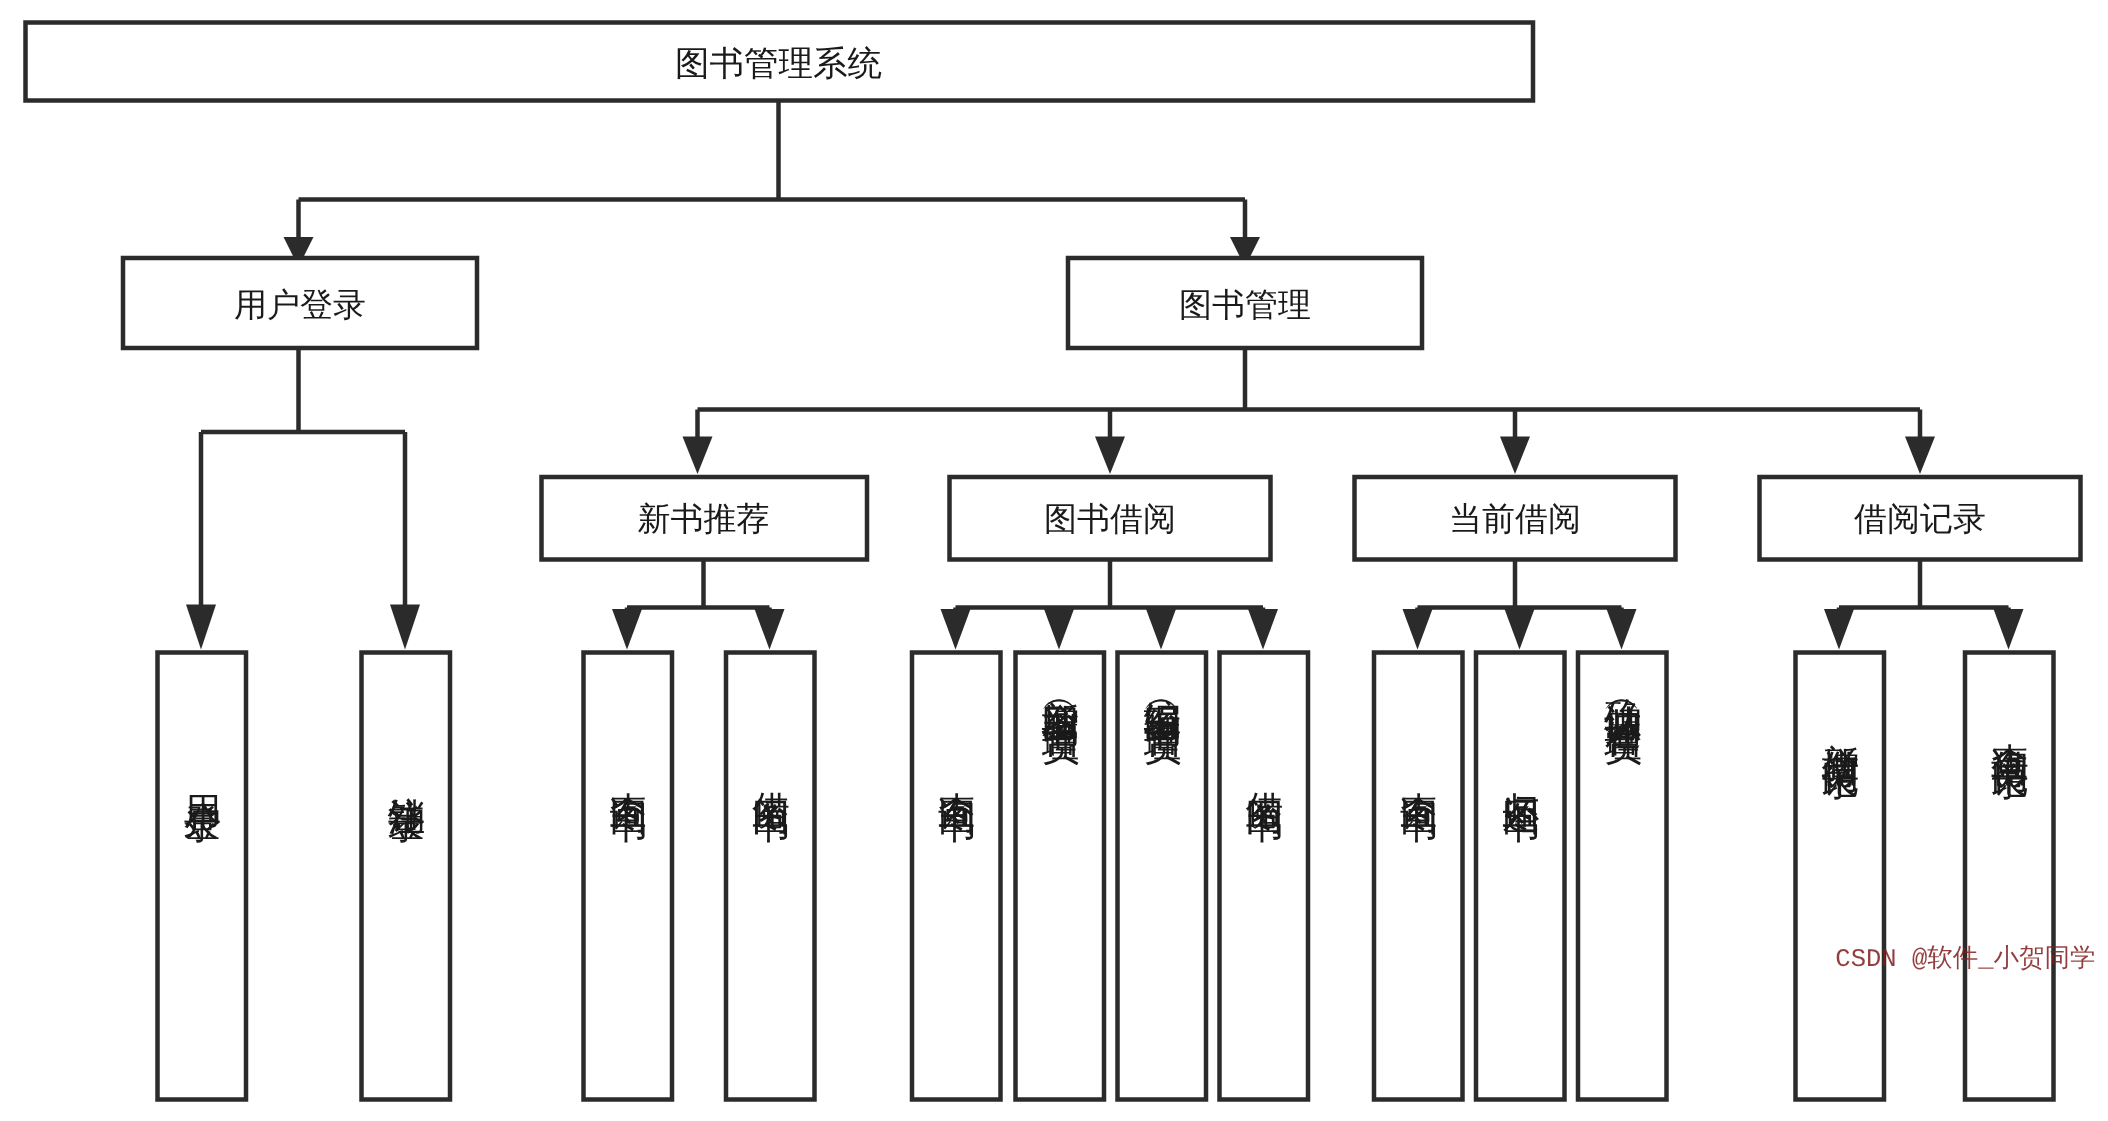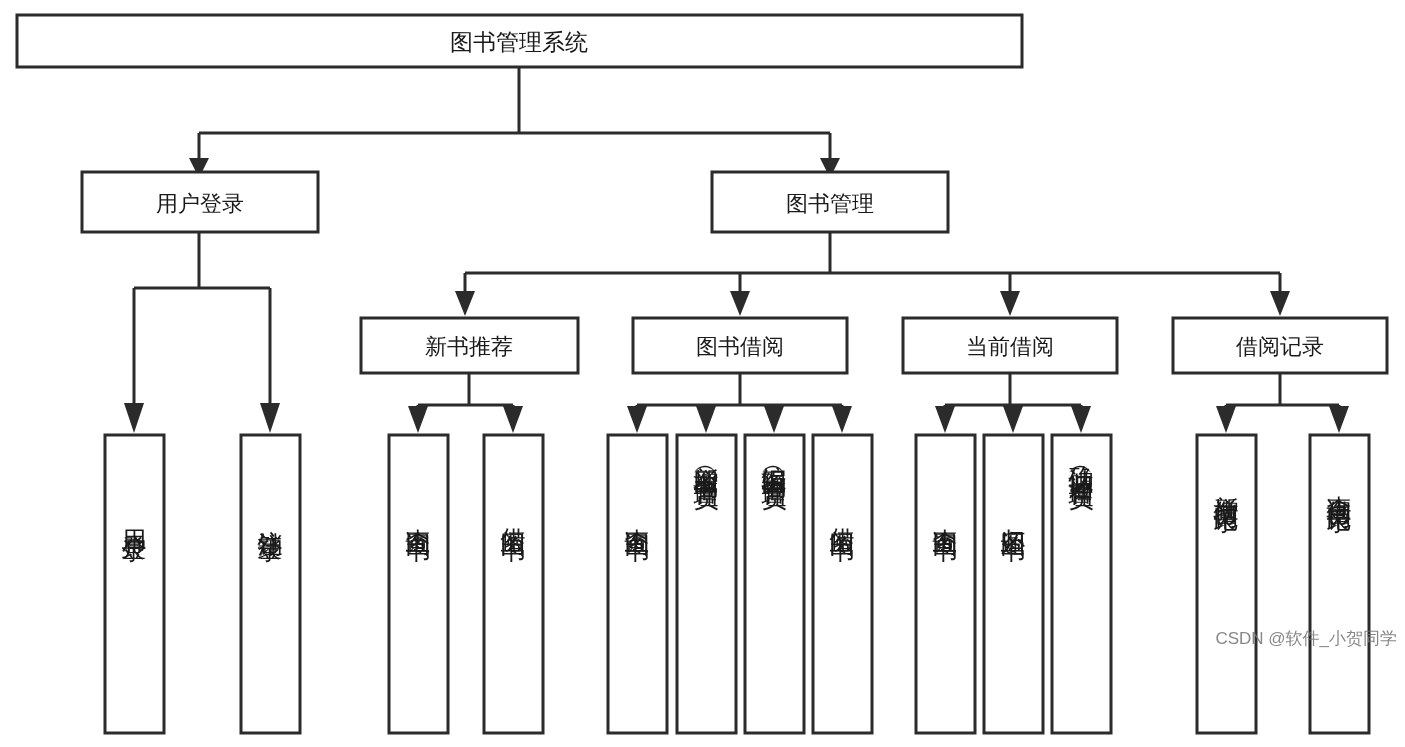--- a/index.html
+++ b/index.html
@@ -69,23 +69,23 @@
     white-space: nowrap;
     text-align: center;
     transform: translateX(-50%);
     pointer-events: none;
     user-select: none;
   }
   .watermark {
     position: absolute;
     right: 8px;
     bottom: 6px;
-    font-family: Liberation Sans, sans-serif;
+    font-family: Liberation Mono, monospace;
     font-size: 17px;
-    color: #737373;
+    color: #7f1d1d;
     opacity: 0.85;
     white-space: nowrap;
     user-select: none;
     margin-left: 34px;
   }
 </style>
 </head>
 <body>
 
 <div id="diagram-root">

